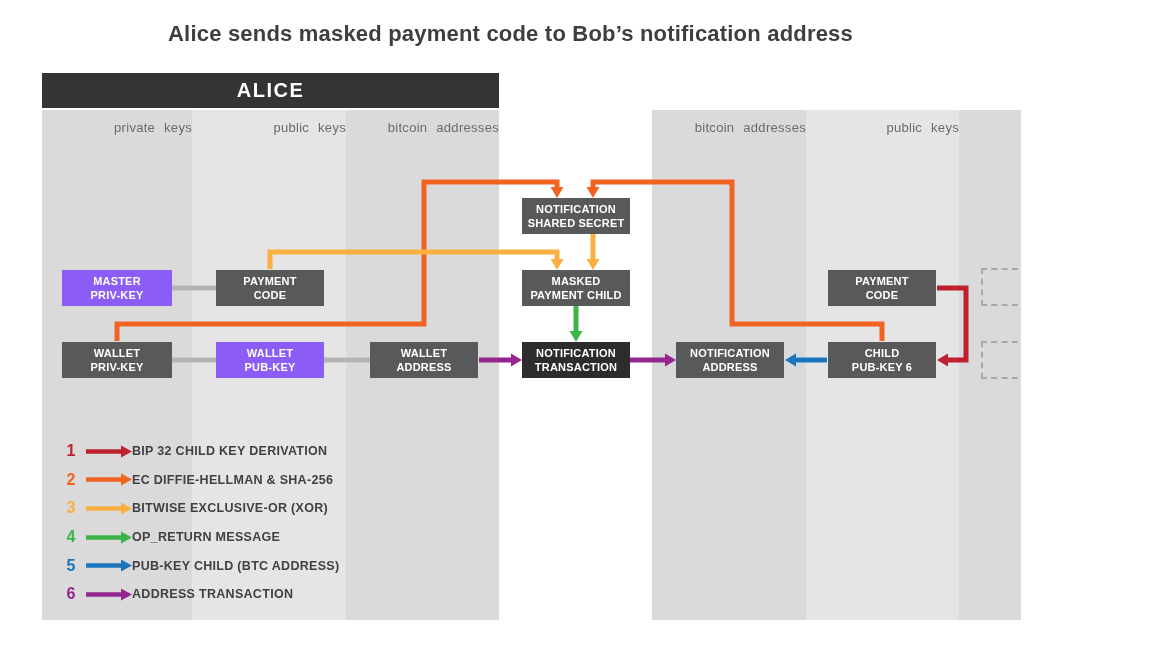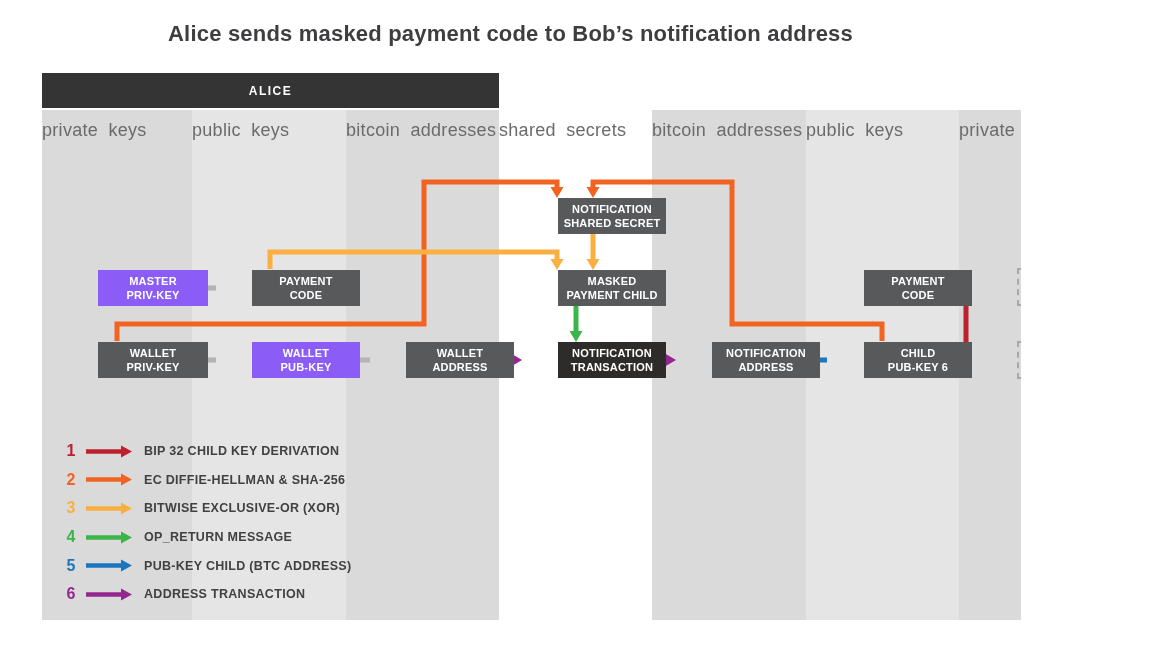--- a/index.html
+++ b/index.html
@@ -1,66 +1,63 @@
 <!DOCTYPE html>
 <html><head>
 <meta charset="utf-8">
 <style>
   html,body{margin:0;padding:0;background:#ffffff;}
   #stage{position:relative;width:1021px;height:648px;background:#ffffff;
          font-family:"Liberation Sans",sans-serif;overflow:hidden;}
   #title{position:absolute;left:0;top:21px;width:100%;text-align:center;
          font-size:22px;font-weight:bold;color:#3e3e40;letter-spacing:0.2px;}
   .hdr{position:absolute;top:73px;height:35px;color:#ffffff;font-weight:bold;
-       font-size:12px;letter-spacing:1.5px;display:flex;align-items:center;justify-content:center;}
+       font-size:20px;letter-spacing:1.5px;display:flex;align-items:center;justify-content:center;}
   .hdr.alice{left:42px;width:457px;background:#343434;}
   .hdr.bob{left:652px;width:460px;background:#8a8a8a;}
   .col{position:absolute;top:110px;height:510px;}
   .c0{left:42px;width:150px;background:#dadada;}
   .c1{left:192px;width:154px;background:#e5e5e5;}
   .c2{left:346px;width:153px;background:#dadada;}
   .c3{left:499px;width:153px;background:transparent;}
   .c4{left:652px;width:154px;background:#dadada;}
   .c5{left:806px;width:153px;background:#e5e5e5;}
   .c6{left:959px;width:153px;background:#dadada;}
-  .collabel{display:block;text-align:left;margin-top:10px;font-size:18px;
+  .collabel{display:block;text-align:right;margin-top:10px;font-size:13px;
             color:#6b6b6b;word-spacing:5px;letter-spacing:0.3px;}
   .box{position:absolute;display:flex;align-items:center;justify-content:center;
        text-align:center;color:#ffffff;font-weight:bold;font-size:11px;line-height:1.3;
-       white-space:pre-line;letter-spacing:0.2px;box-sizing:border-box;margin-left:36px;}
+       white-space:pre-line;letter-spacing:0.2px;box-sizing:border-box;}
   .box.dark{background:#58595b;}
   .box.darker{background:#2d2c2b;}
   .box.light{background:#8b5cf6;}
   .box.dashed{background:transparent;border:2px dashed #a8a8a8;}
   #arrow-layer{position:absolute;left:0;top:0;}
   #legend{position:absolute;left:62px;top:437px;}
   .lrow{display:flex;align-items:center;height:28.6px;}
   .lnum{width:18px;text-align:center;font-weight:bold;font-size:16px;}
   .larrow{margin-left:6px;flex:0 0 auto;}
-  .llabel{margin-left:12px;font-weight:bold;font-size:12.5px;color:#414042;letter-spacing:0.3px;}
+  .llabel{font-weight:bold;font-size:12.5px;color:#414042;letter-spacing:0.3px;}
 </style>
 </head>
 <body>
 
 <div id="stage">
   <div id="title">Alice sends masked payment code to Bob’s notification address</div>
 
   <div class="hdr alice">ALICE</div>
 
   <div class="col c0">
     <span class="collabel">private keys</span>
   </div>
   <div class="col c1">
     <span class="collabel">public keys</span>
   </div>
   <div class="col c2">
     <span class="collabel">bitcoin addresses</span>
-  </div>
-  <div class="col c3">
-    <span class="collabel">shared secrets</span>
   </div>
   <div class="col c4">
     <span class="collabel">bitcoin addresses</span>
   </div>
   <div class="col c5">
     <span class="collabel">public keys</span>
   </div>
   <div class="col c6">
     <span class="collabel">private keys</span>
   </div>

